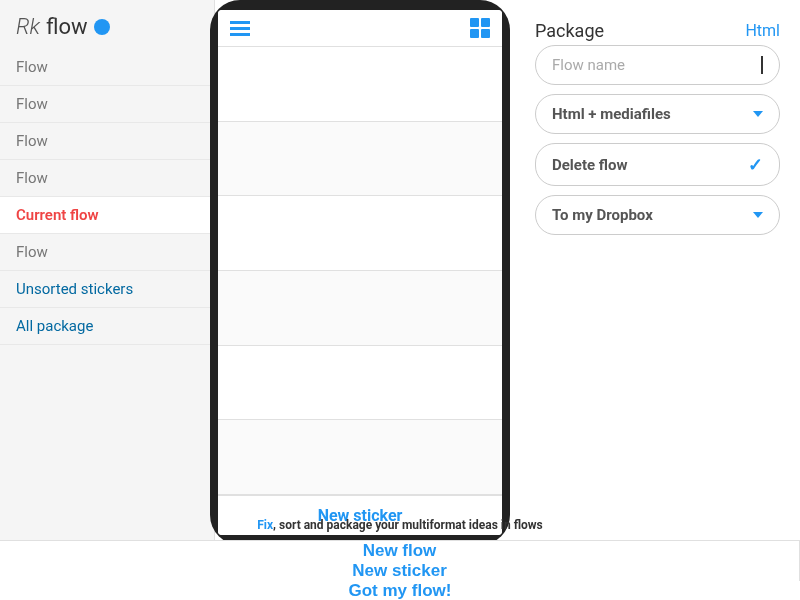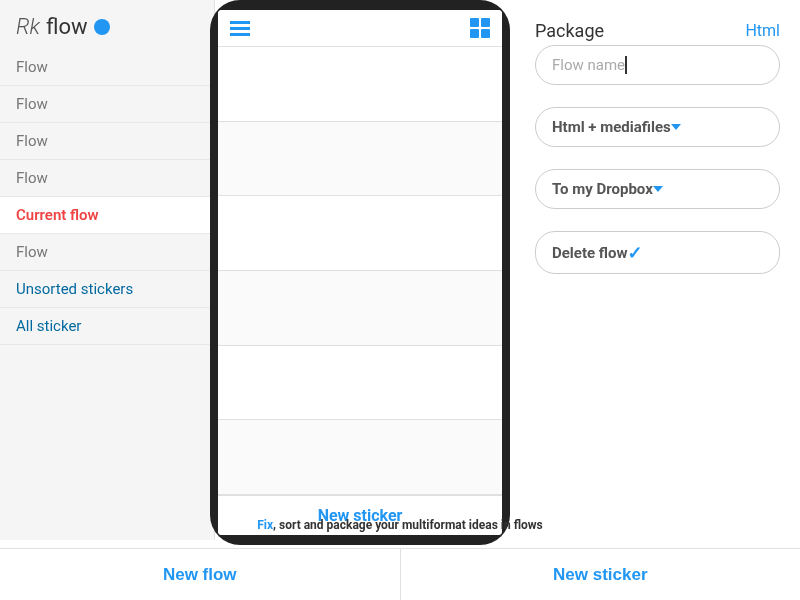--- a/index.html
+++ b/index.html
@@ -60,24 +60,25 @@
     .sidebar-item.muted {
       color: #0369a1;
     }
 
     
     .bottom-bar {
       position: absolute;
       bottom: 0;
       left: 0;
       width: 800px;
-      height: 52px;
+      height: 60px;
       background: #6d28d9;
       display: flex;
       border-top: 1px solid #e0e0e0;
+      flex-direction: column;
     }
     .bottom-btn {
       flex: 1;
       display: flex;
       align-items: center;
       justify-content: center;
       font-size: 17px;
       font-weight: 600;
       color: #2196F3;
       cursor: pointer;
@@ -192,22 +193,22 @@
       color: #2196F3;
       cursor: pointer;
     }
 
     .panel-field {
       border: 1.5px solid #ccc;
       border-radius: 20px;
       padding: 10px 16px;
       display: flex;
       align-items: center;
-      justify-content: flex-start;
-      margin-bottom: 22px;
+      justify-content: space-between;
+      margin-bottom: 9px;
       cursor: pointer;
     }
     .panel-field-text {
       font-size: 15px;
       color: #aaa;
     }
     .panel-field-text.has-value {
       color: #555;
       font-weight: bold;
     }
@@ -256,21 +257,21 @@
     <span class="logo-dot"></span>
   </div>
   <ul class="sidebar-items">
     <li class="sidebar-item">Flow</li>
     <li class="sidebar-item">Flow</li>
     <li class="sidebar-item">Flow</li>
     <li class="sidebar-item">Flow</li>
     <li class="sidebar-item active">Current flow</li>
     <li class="sidebar-item">Flow</li>
     <li class="sidebar-item muted">Unsorted stickers</li>
-    <li class="sidebar-item muted">All sticker</li>
+    <li class="sidebar-item muted">All package</li>
   </ul>
 </div>
 
 <div class="phone-mockup">
   <div class="phone-screen">
     <div class="phone-header">
       <div class="phone-menu-icon">
         <span></span>
           <span></span>
           <span></span>
@@ -306,30 +307,31 @@
     <span class="panel-field-text">Flow name</span>
     <span class="panel-field-cursor"></span>
   </div>
 
   <div class="panel-field">
     <span class="panel-field-text has-value">Html + mediafiles</span>
     <span class="chevron-down"></span>
   </div>
 
   <div class="panel-field">
+    <span class="panel-field-text has-value">Delete flow</span>
+    <span class="checkmark">✓</span>
+  </div>
+
+  <div class="panel-field">
     <span class="panel-field-text has-value">To my Dropbox</span>
     <span class="chevron-down"></span>
-  </div>
-
-  <div class="panel-field">
-    <span class="panel-field-text has-value">Delete flow</span>
-    <span class="checkmark">✓</span>
   </div>
 </div>
 
 <div class="bottom-bar">
   <button class="bottom-btn">New flow</button>
   <button class="bottom-btn">New sticker</button>
+  <button class="bottom-btn">Got my flow!</button>
 </div>
 
 <div class="tagline">
   <span class="tagline-fix">Fix</span><span>, sort and package your multiformat ideas in flows</span>
 </div>
 
 </body></html>

